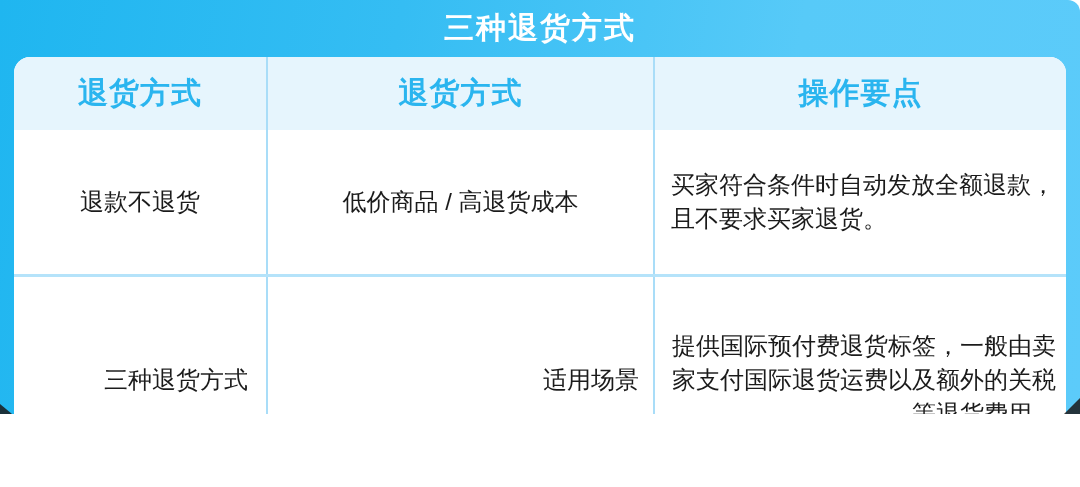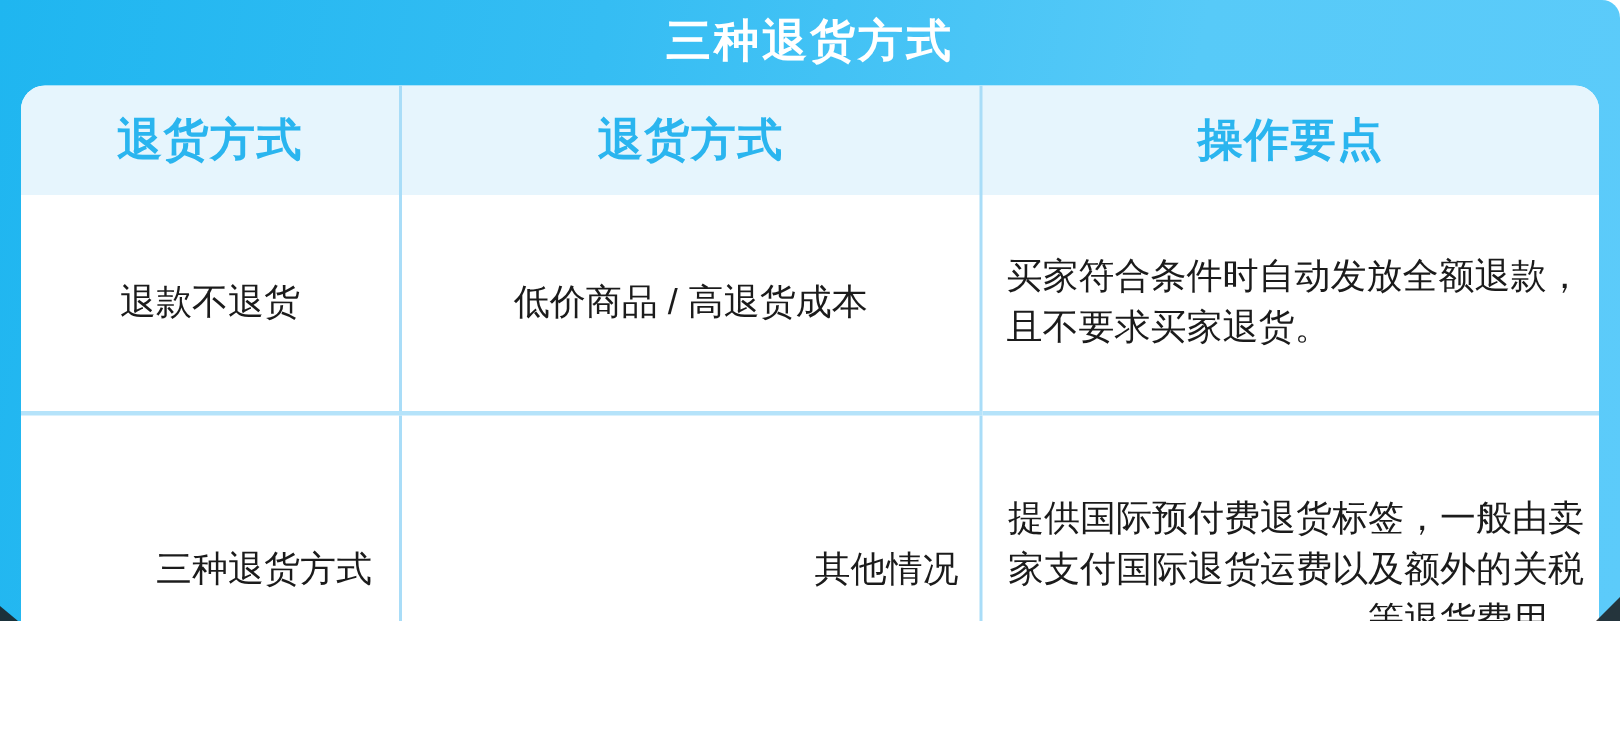--- a/index.html
+++ b/index.html
@@ -149,21 +149,21 @@
         </tr>
       </thead>
       <tbody>
         <tr class="r1">
           <td class="cell-center col-way">退款不退货</td>
           <td class="cell-center">低价商品 / 高退货成本</td>
           <td class="cell-left col-desc">买家符合条件时自动发放全额退款，且不要求买家退货。</td>
         </tr>
         <tr class="r3">
           <td class="cell-center col-way">三种退货方式</td>
-          <td class="cell-left">其他情况</td>
+          <td class="cell-left">适用场景</td>
           <td class="cell-left col-desc">提供国际预付费退货标签，一般由卖家支付国际退货运费以及额外的关税等退货费用。</td>
         </tr>
       </tbody>
     </table>
   </div>
 
   <div class="corner-nick"></div>
   <div class="corner-nick-left"></div>
 
 </div>

